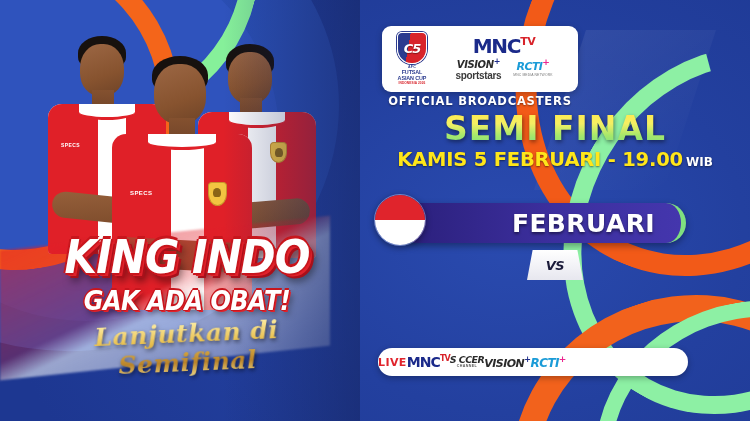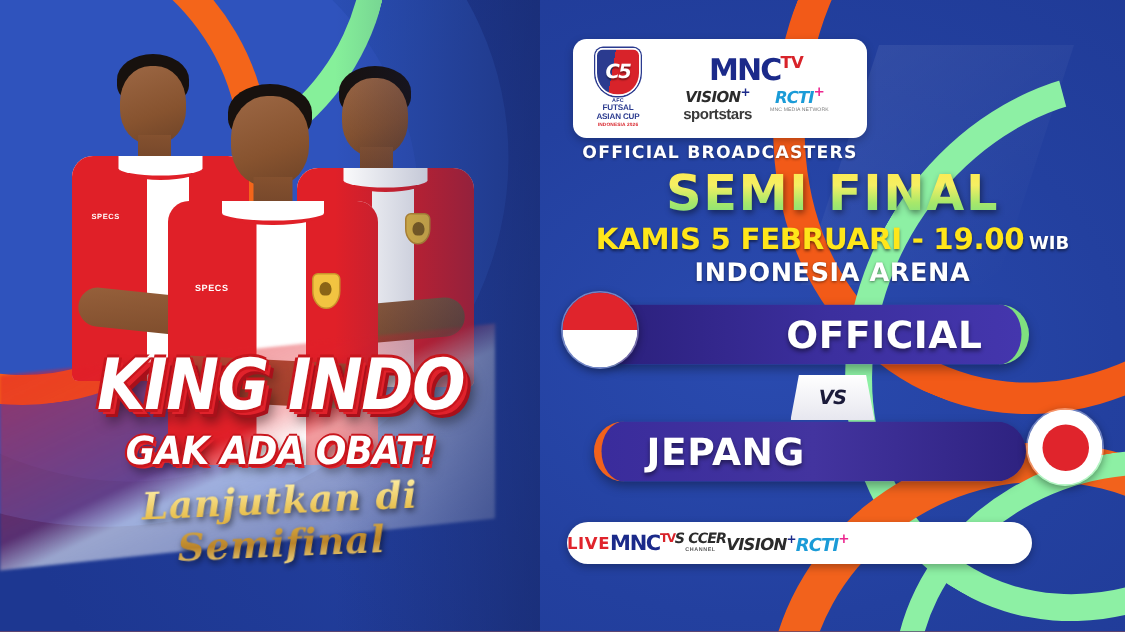--- a/index.html
+++ b/index.html
@@ -672,45 +672,35 @@
             <span class="rcti-sub">MNC MEDIA NETWORK</span>
           </div>
         </div>
       </div>
     </div>
 
     <div class="official-bc">OFFICIAL BROADCASTERS</div>
 
     <div class="semi-final">SEMI FINAL</div>
     <div class="date-line"><span>KAMIS 5 FEBRUARI - 19.00</span><span class="wib">WIB</span></div>
-    <div class="venue-line">INDONESIA ARENA</div>
 
     <div class="team-row home">
       <div class="team-bar home">
-        <div class="team-name">OFFICIAL</div>
+        <div class="team-name">FEBRUARI</div>
       </div>
       <div class="flag id">
         <div class="flag-id-top"></div>
         <div class="flag-id-bot"></div>
       </div>
     </div>
 
     <div class="vs-badge">
       <span>VS</span>
     </div>
 
-    <div class="team-row away">
-      <div class="team-bar away">
-        <div class="team-name">JEPANG</div>
-      </div>
-      <div class="flag jp">
-        <div class="flag-jp-bg"></div>
-        <div class="flag-jp-dot"></div>
-      </div>
-    </div>
 
     <div class="live-strip">
       <div class="live-word">LIVE</div>
       <div class="ls-mnctv"><span>MNC</span><sup>TV</sup></div>
       <div class="ls-soccer">
         <span class="s1">S CCER</span>
         <span class="s2">CHANNEL</span>
       </div>
       <div class="ls-vision"><span>VISION</span><sup>+</sup></div>
       <div class="ls-rcti"><span>RCTI</span><sup>+</sup></div>

